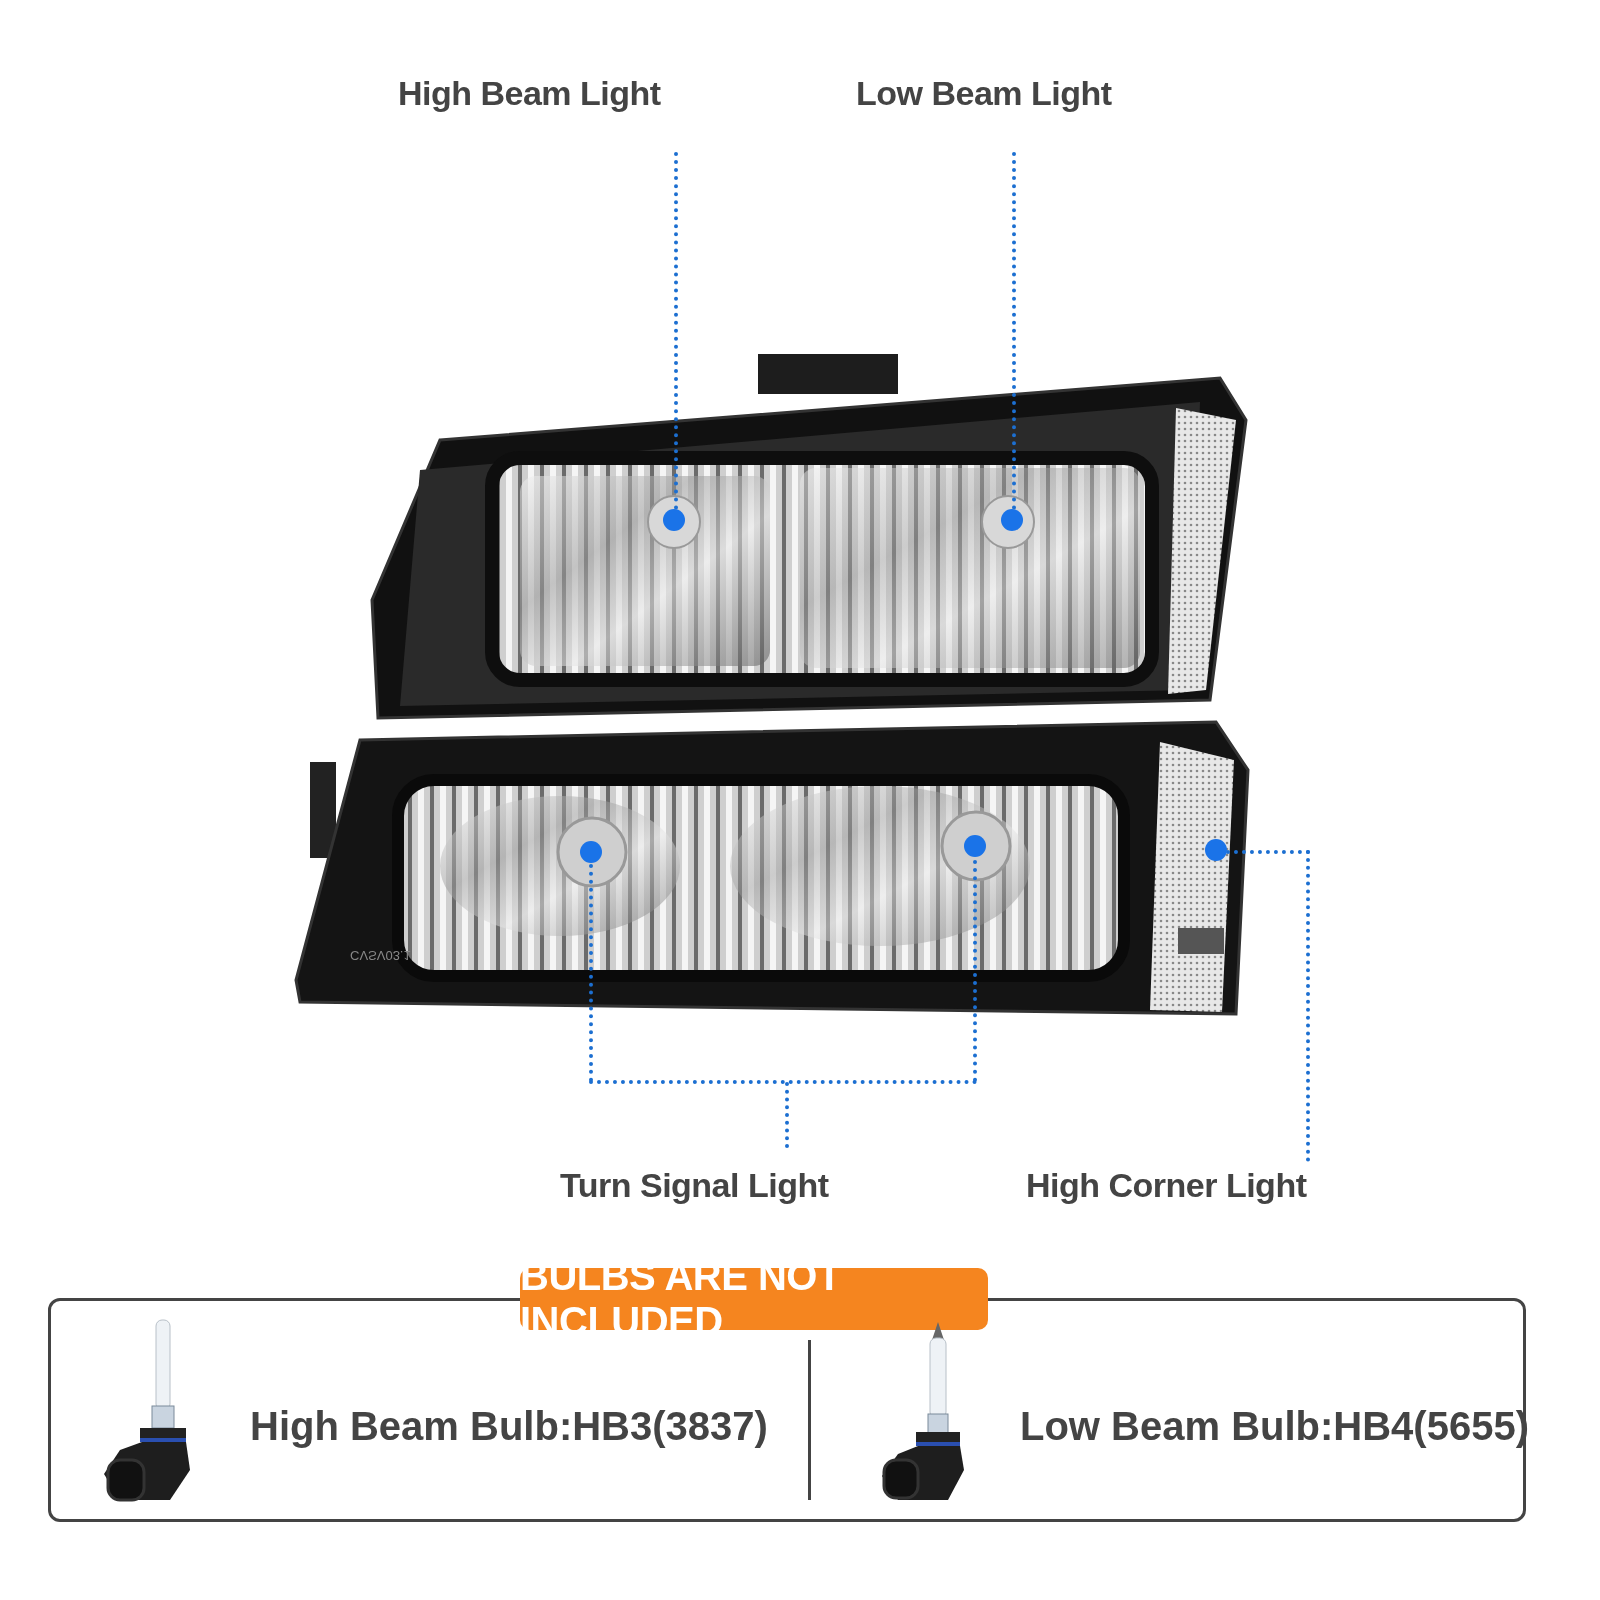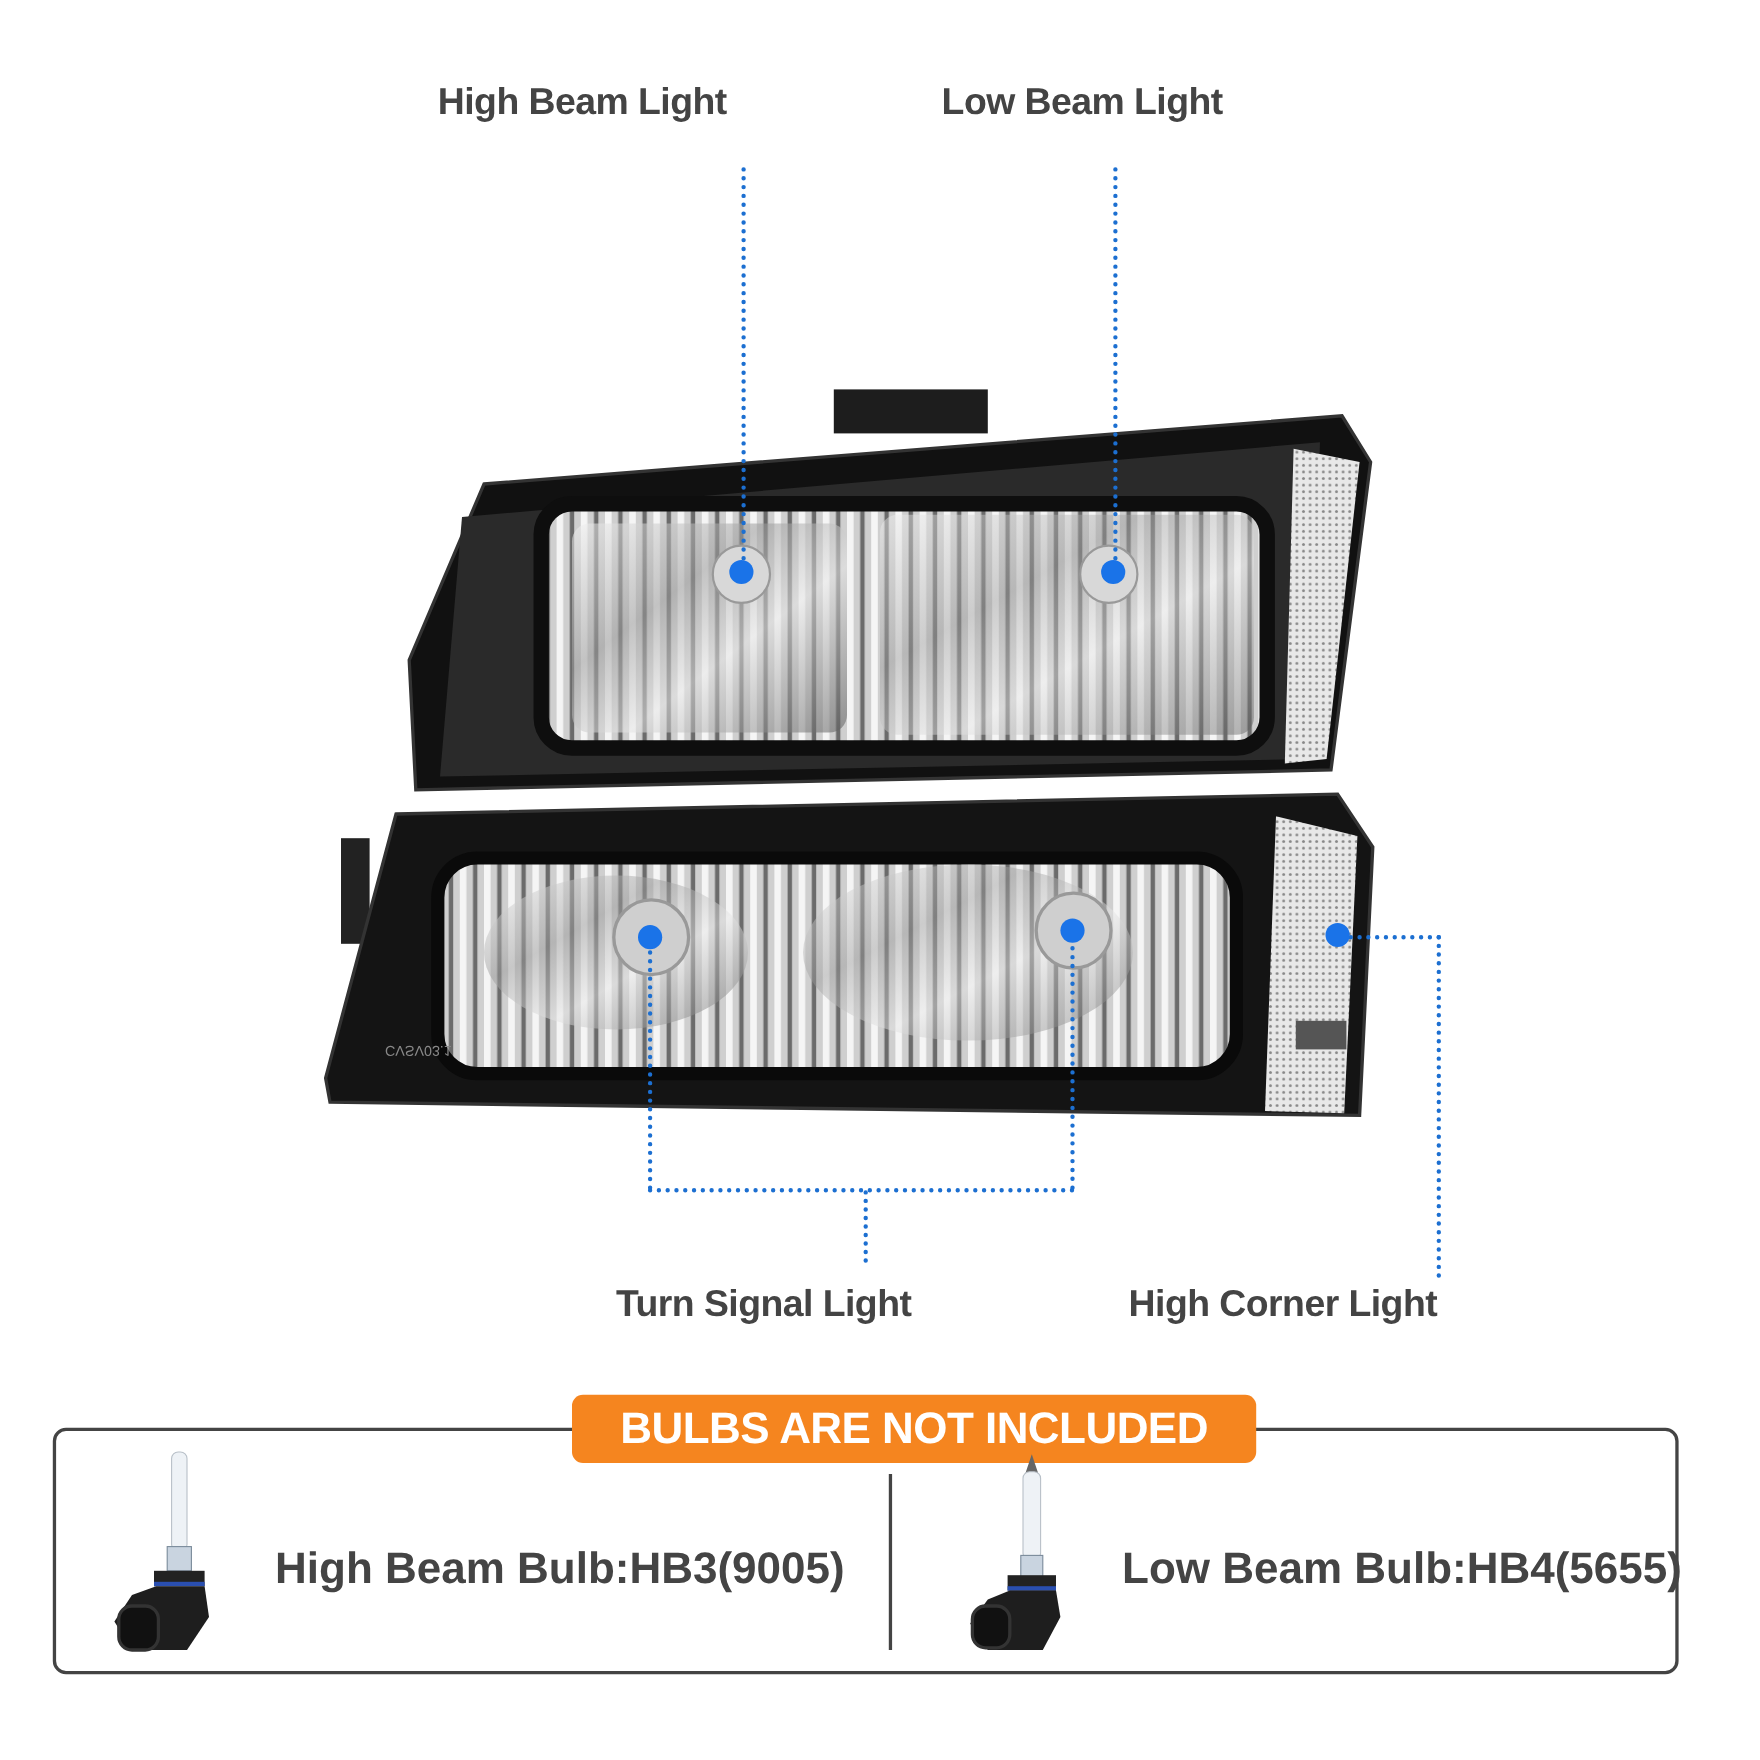--- a/index.html
+++ b/index.html
@@ -6,21 +6,21 @@
   body { width:1600px; height:1600px; position:relative; overflow:hidden;
          font-family:"Liberation Sans", "DejaVu Sans", sans-serif; }
   .label { position:absolute; font-weight:700; color:#444444; font-size:34px;
            letter-spacing:-0.5px; white-space:nowrap; line-height:1; }
   .dot { position:absolute; width:22px; height:22px; border-radius:50%; background:#1a73e8; margin:-11px 0 0 -11px; }
   .vline { position:absolute; width:0; border-left:4px dotted #1c6fd1; }
   .hline { position:absolute; height:0; border-top:4px dotted #1c6fd1; }
   .lamp svg { position:absolute; left:0; top:0; }
   .bulb-box { position:absolute; left:48px; top:1298px; width:1472px; height:218px;
               border:3px solid #444444; border-radius:12px; }
-  .badge { position:absolute; left:520px; top:1268px; width:622px; height:62px;
+  .badge { position:absolute; left:520px; top:1268px; width:468px; height:62px;
            background:#f5851f; border-radius:10px; color:#ffffff; font-weight:700;
            font-size:40px; display:flex; align-items:center; justify-content:center;
            letter-spacing:-0.5px; }
   .divider { position:absolute; left:808px; top:1340px; width:3px; height:160px; background:#444; }
   .bulb-label { position:absolute; font-weight:700; color:#444444; font-size:40px; white-space:nowrap; }
 </style>
 </head>
 <body>
 
 <div class="label" style="left:398px;top:76px;">High Beam Light</div>
@@ -103,14 +103,14 @@
 <svg style="position:absolute;left:870px;top:1320px;" width="120" height="190" viewBox="0 0 120 190">
   <path d="M68 2 L62 20 L74 20 Z" fill="#666"></path>
   <rect x="60" y="18" width="16" height="80" rx="6" fill="#eef2f6" stroke="#b8c0c8"></rect>
   <rect x="58" y="94" width="20" height="20" fill="#c9d4e0" stroke="#7a8a9a"></rect>
   <rect x="46" y="112" width="44" height="14" fill="#222"></rect>
   <rect x="46" y="122" width="44" height="4" fill="#2a4fb0"></rect>
   <path d="M48 126 L90 126 L94 150 L78 180 L28 180 L12 156 L28 134 Z" fill="#1e1e1e"></path>
   <rect x="14" y="140" width="34" height="38" rx="12" fill="#111" stroke="#333" stroke-width="3"></rect>
 </svg>
 
-<div class="bulb-label" style="left:250px;top:1404px;">High Beam Bulb:HB3(9005)</div>
+<div class="bulb-label" style="left:250px;top:1404px;">High Beam Bulb:HB3(3837)</div>
 <div class="bulb-label" style="left:1020px;top:1404px;">Low Beam Bulb:HB4(5655)</div>
 
 </body></html>

